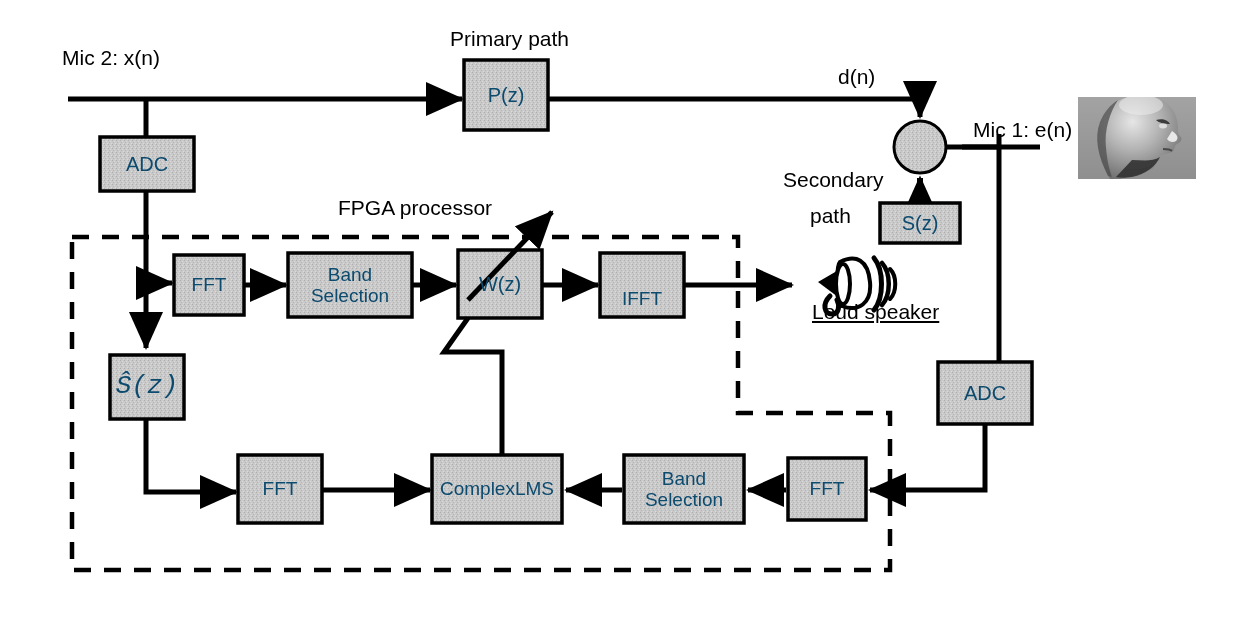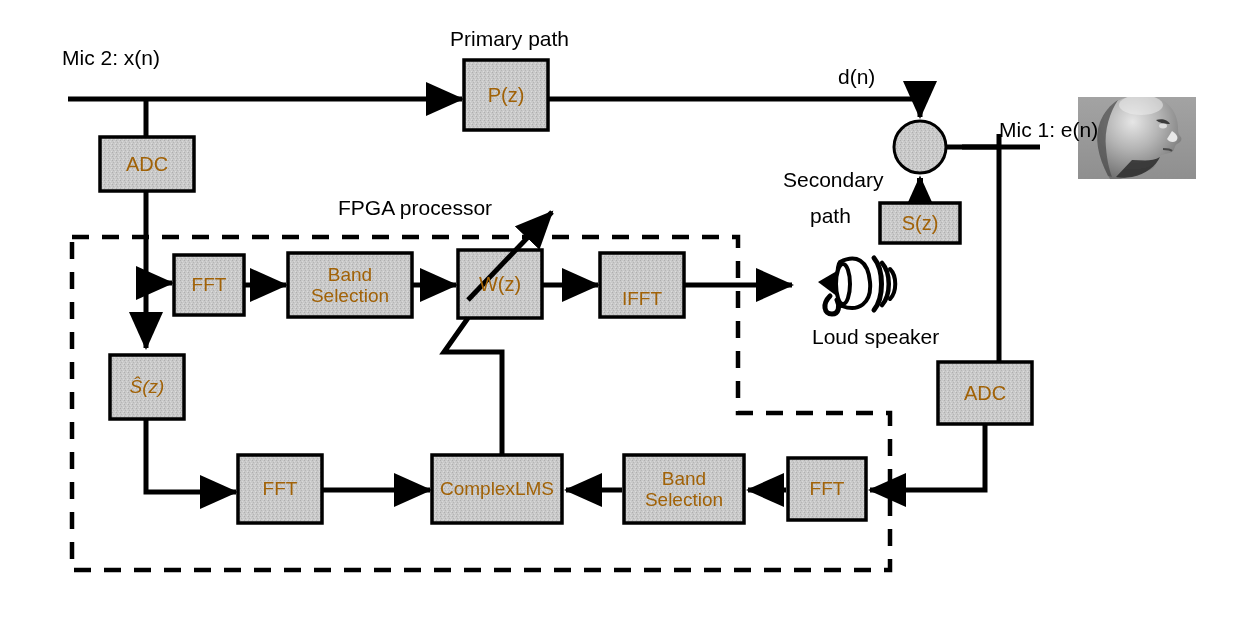--- a/index.html
+++ b/index.html
@@ -18,27 +18,27 @@
     color:#000;
     white-space:nowrap;
     line-height:1.15;
   }
   .lbl-free{font-size:21px;}
   .blk-text{
     position:absolute;
     display:flex;align-items:center;justify-content:center;
     text-align:center;
     font-family:"Liberation Sans",sans-serif;
-    color:#a16207;
+    color:#0c4a6e;
     font-size:20px;
     pointer-events:none;
     line-height:1.12;
   }
   .blk-text.small{font-size:19px;}
-  .ital{font-family:Liberation Sans, sans-serif;font-style:italic;font-size:19px;}
+  .ital{font-family:Liberation Mono, monospace;font-style:italic;font-size:26px;}
 </style>
 </head>
 <body>
 
 <div id="stage">
 
   <svg id="svgroot" viewBox="0 0 1240 625">
     <defs>
       <marker id="arr" markerWidth="9" markerHeight="9" refX="7.2" refY="3.4" orient="auto" markerUnits="strokeWidth">
         <path d="M0,0 L7.6,3.4 L0,6.8 z" fill="#000"></path>
@@ -184,28 +184,28 @@
       </g>
     </g>
   </svg>
 
   <div class="lbl lbl-free" style="left:62px;top:46px;">Mic 2: x(n)</div>
 
   <div class="lbl lbl-free" style="left:450px;top:27px;">Primary path</div>
 
   <div class="lbl lbl-free" style="left:838px;top:65px;">d(n)</div>
 
-  <div class="lbl lbl-free" style="left:973px;top:118px;margin-left:26px;">Mic 1: e(n)</div>
+  <div class="lbl lbl-free" style="left:973px;top:118px;">Mic 1: e(n)</div>
 
   <div class="lbl lbl-free" style="left:783px;top:168px;">Secondary</div>
   <div class="lbl lbl-free" style="left:810px;top:192px;margin-top:12px;">path</div>
 
   <div class="lbl lbl-free" style="left:338px;top:196px;">FPGA processor</div>
 
-  <div class="lbl lbl-free" style="left:812px;top:325px;">Loud speaker</div>
+  <div class="lbl lbl-free" style="left:812px;top:300px;text-decoration:underline;">Loud speaker</div>
 
   <div class="blk-text" style="left:464px;top:60px;width:84px;height:70px;">P(z)</div>
 
   <div class="blk-text" style="left:100px;top:137px;width:94px;height:54px;">ADC</div>
 
   <div class="blk-text" style="left:880px;top:203px;width:80px;height:40px;">S(z)</div>
 
   <div class="blk-text small" style="left:174px;top:255px;width:70px;height:60px;">FFT</div>
 
   <div class="blk-text small" style="left:288px;top:253px;width:124px;height:64px;flex-direction:column;">

